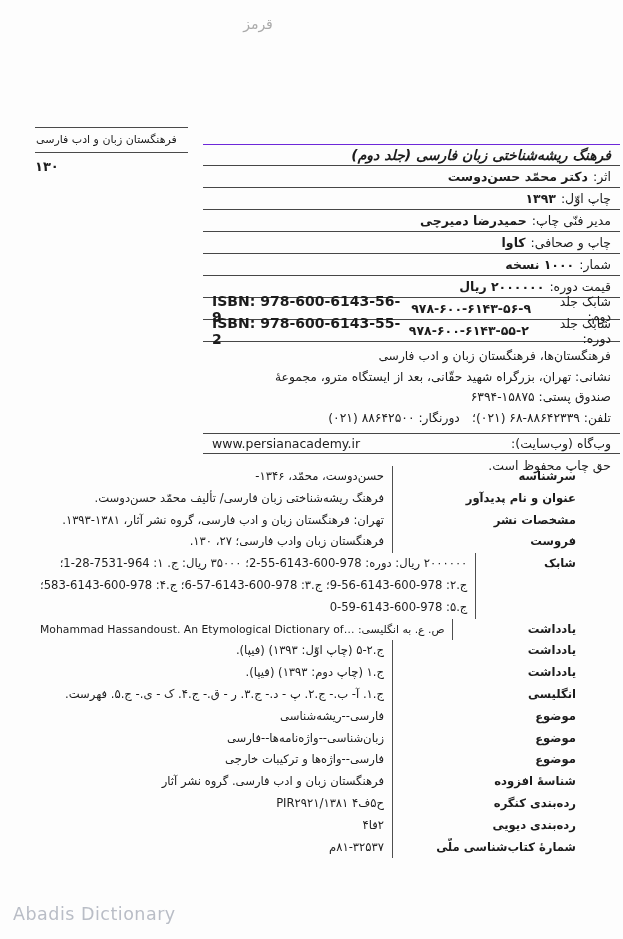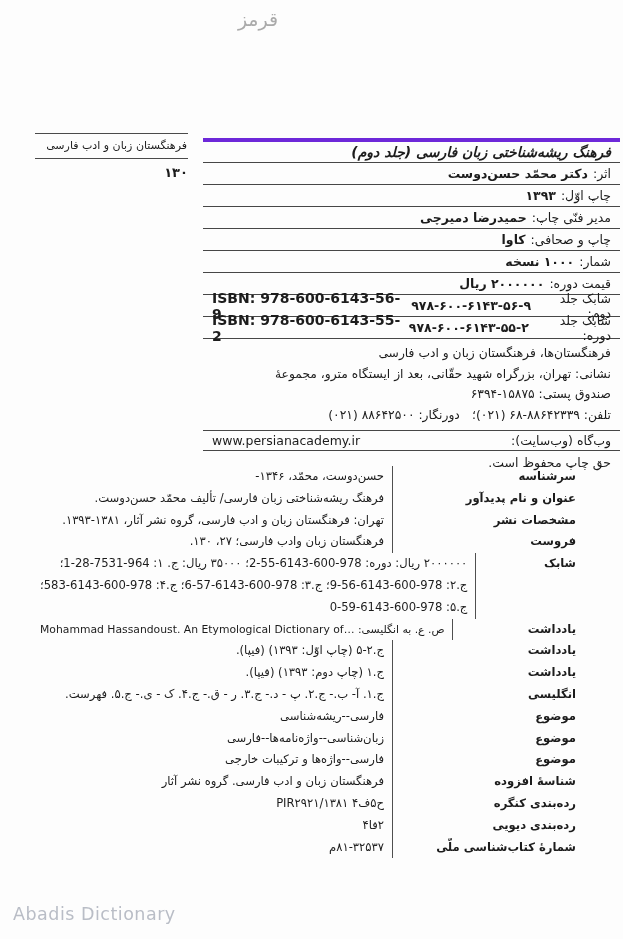--- a/index.html
+++ b/index.html
@@ -3,43 +3,43 @@
 <meta charset="utf-8">
 <style>
   html,body { margin:0; padding:0; background:#ffffff; }
   .page {
     position:relative; width:623px; height:939px;
     background:#fdfdfd; overflow:hidden;
     font-family:"DejaVu Sans", sans-serif; color:#1c1c1c;
   }
   
   .wm-top {
-    position:absolute; top:8px; left:0; width:516px;
-    text-align:center; color:#aaaaaa; font-size:19px; direction:rtl;
+    position:absolute; top:16px; left:0; width:516px;
+    text-align:center; color:#aaaaaa; font-size:14px; direction:rtl;
   }
   
   .wm-bottom {
     position:absolute; left:13px; top:904px;
     color:#b9bdc6; font-size:17.5px; letter-spacing:0.5px;
   }
   
   .sidebar {
-    position:absolute; left:35px; top:133px; width:153px;
-    direction:rtl; text-align:right;
+    position:absolute; left:35px; top:127px; width:153px;
+    direction:rtl; text-align:left;
   }
   .sidebar-org {
     border-top:1px solid #4a4a4a; border-bottom:1px solid #4a4a4a;
     font-size:11px; padding:5px 1px 6px;
   }
   .sidebar-num { font-weight:bold; font-size:13px; padding-top:6px; }
 
   
   .colophon {
-    position:absolute; left:203px; top:138px; width:417px;
-    direction:rtl; border-top:4px solid #6d28d9;
+    position:absolute; left:203px; top:144px; width:417px;
+    direction:rtl; border-top:1px solid #6d28d9;
     font-size:12.5px;
   }
   .c-row {
     border-bottom:1px solid #474747;
     height:21px; display:flex; align-items:center;
     padding:0 9px; box-sizing:border-box; gap:5px;
   }
   .c-row.gen { height:22px; }
   .title-row { height:21px; font-weight:bold; font-style:italic; font-size:14px; }
   .c-val { font-weight:bold; }

